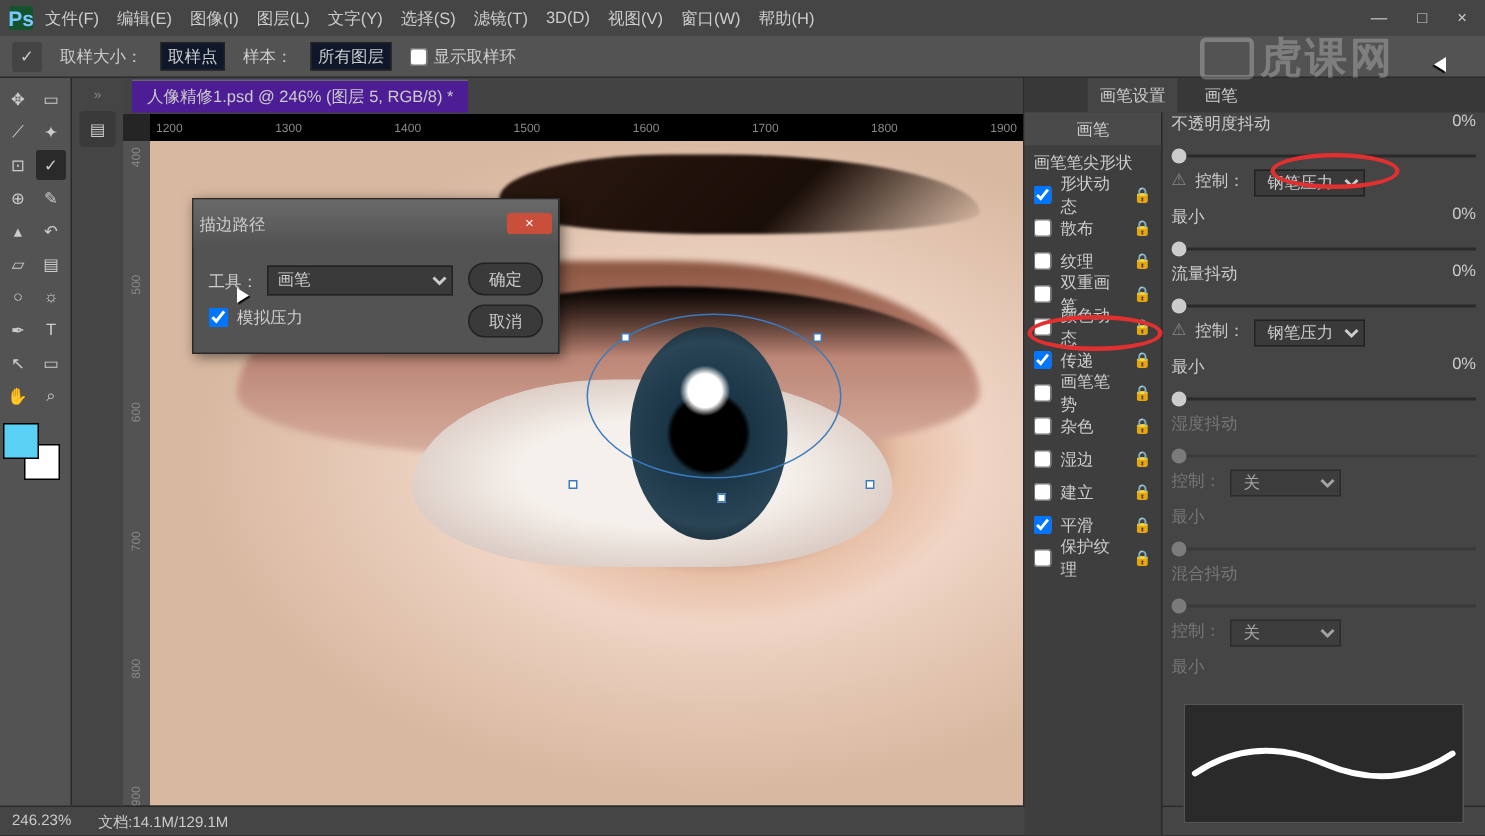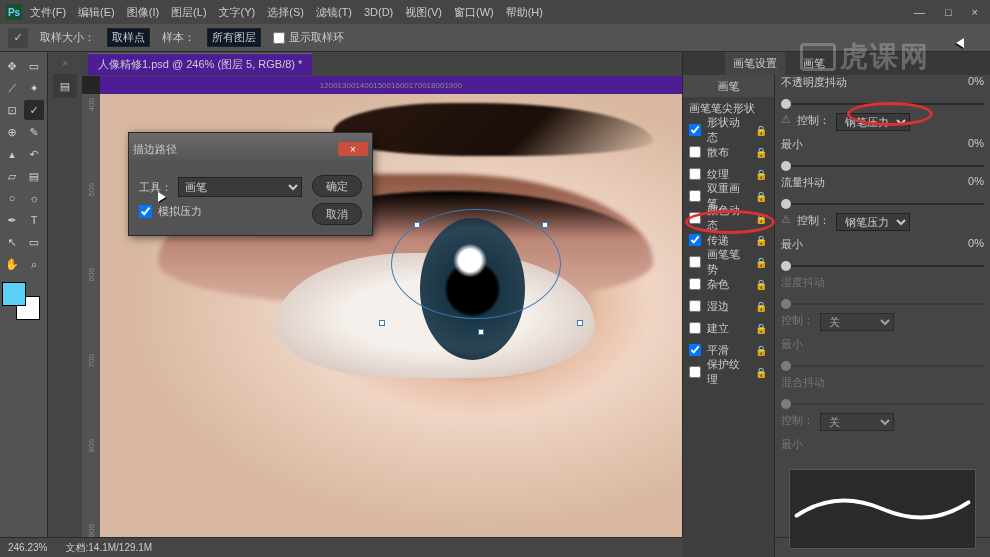--- a/index.html
+++ b/index.html
@@ -1,18 +1,18 @@
 <!DOCTYPE html>
 <html><head>
 <meta charset="utf-8">
 <style>
 * { margin: 0; padding: 0; box-sizing: border-box; font-family: "Microsoft YaHei", sans-serif; }
 body { width: 990px; height: 557px; background: #323232; color: #ccc; font-size: 11px; overflow: hidden; position: relative; }
 .menubar { height: 24px; background: #454545; display: flex; align-items: center; padding: 0 6px; gap: 4px; }
-.menubar .ps-icon { width: 16px; height: 16px; background: #14532d; color: #7bc8ff; display: flex; align-items: center; justify-content: center; font-size: 10px; font-weight: bold; border-radius: 2px; }
+.menubar .ps-icon { width: 16px; height: 16px; background: #14532d; color: #7bc8ff; display: flex; align-items: center; justify-content: center; font-size: 14px; font-weight: bold; border-radius: 2px; }
 .menubar span { padding: 2px 4px; cursor: default; }
 .winctrl { margin-left: auto; display: flex; gap: 8px; }
 .winctrl span { padding: 2px 6px; }
 .optbar { height: 28px; background: #535353; display: flex; align-items: center; padding: 0 8px; gap: 12px; border-bottom: 1px solid #2a2a2a; }
 .optbar .tool-ico { width: 20px; height: 20px; background: #444; border-radius: 2px; display: flex; align-items: center; justify-content: center; }
 .optbar select, .optbar .inp { background: #0f172a; border: 1px solid #222; color: #ccc; font-size: 11px; padding: 1px 4px; }
 .optbar .chk { display: flex; align-items: center; gap: 4px; }
 .optbar input[type=checkbox] { width: 12px; height: 12px; }
 .main { display: flex; height: calc(100% - 52px - 20px); }
 .toolbox { width: 48px; background: #535353; display: flex; flex-wrap: wrap; align-content: flex-start; padding: 4px 2px; gap: 2px; border-right: 1px solid #2a2a2a; }
@@ -21,21 +21,21 @@
 .toolbox .swatch { width: 38px; height: 38px; position: relative; margin-top: 6px; }
 .toolbox .fg { position: absolute; width: 24px; height: 24px; background: #5bd0f5; border: 1px solid #000; top: 0; left: 0; }
 .toolbox .bg { position: absolute; width: 24px; height: 24px; background: #fff; border: 1px solid #000; bottom: 0; right: 0; }
 .mini-panel { width: 34px; background: #454545; display: flex; flex-direction: column; align-items: center; padding-top: 6px; gap: 6px; }
 .mini-panel .mp-btn { width: 24px; height: 24px; background: #3a3a3a; border-radius: 3px; display:flex; align-items:center; justify-content:center; }
 .canvas-wrap { flex: 1; background: #252525; display: flex; flex-direction: column; position: relative; overflow: hidden; }
 .doc-tab { height: 24px; display: flex; align-items: center; padding-left: 6px; background: #434343; }
 .doc-tab .tab { background: #4c1d95; padding: 3px 10px; border-top: 1px solid #666; font-size: 11px; }
 .rulers-v { position: absolute; left: 0; top: 42px; bottom: 0; width: 18px; background: #535353; display: flex; flex-direction: column; justify-content: space-between; padding: 4px 0; font-size: 8px; color: #888; }
 .rulers-v span { transform: rotate(-90deg); }
-.rulers-h { position: absolute; top: 24px; left: 18px; right: 0; height: 18px; background: #4c1d95; display: flex; justify-content: center; padding: 0 4px; font-size: 8px; color: #888; align-items: center; }
+.rulers-h { position: absolute; top: 24px; left: 18px; right: 0; height: 18px; background: #000000; display: flex; justify-content: space-between; padding: 0 4px; font-size: 8px; color: #888; align-items: center; }
 .canvas { position: absolute; left: 18px; top: 42px; right: 0; bottom: 0; background: radial-gradient(ellipse 60% 50% at 65% 48%, #1a2b3a 0%, #0d1820 25%, #c89880 28%, #e8c0a8 35%, #f0d5c5 50%, #e5c8b5 70%, #d8b8a0 100%); overflow: hidden; }
 .eyelid { position: absolute; width: 85%; height: 30%; top: 18%; left: 10%; background: linear-gradient(180deg, #8a5540 0%, #b88070 40%, #d8b0a0 100%); border-radius: 50% 50% 60% 60% / 80% 80% 40% 40%; filter: blur(2px); }
 .eyewhite { position: absolute; width: 55%; height: 28%; top: 36%; left: 30%; background: radial-gradient(ellipse, #f5f0eb 40%, #d8c8c0 80%, #b89888 100%); border-radius: 50% 50% 45% 45% / 70% 70% 50% 50%; }
 .iris { position: absolute; width: 18%; height: 32%; top: 28%; left: 55%; background: radial-gradient(circle at 50% 50%, #000 0%, #000 28%, #1a3545 32%, #2a4555 70%, #0a1520 100%); border-radius: 50%; }
 .iris::after { content: ''; position: absolute; width: 35%; height: 30%; top: 15%; left: 30%; background: radial-gradient(circle, #fff 0%, #fff 40%, transparent 60%); border-radius: 50%; }
 .lashes { position: absolute; width: 70%; height: 15%; top: 22%; left: 25%; background: linear-gradient(180deg, #000 0%, transparent 70%); border-radius: 50% 50% 0 0 / 100% 100% 0 0; filter: blur(1px); }
 .brow { position: absolute; width: 55%; height: 12%; top: 2%; left: 40%; background: linear-gradient(135deg, #2a1810 0%, #1a0e08 60%, transparent 100%); border-radius: 40% 60% 50% 50% / 60% 80% 30% 40%; filter: blur(1px); }
 .path-anchor { position: absolute; width: 6px; height: 6px; background: #fff; border: 1px solid #3a7abd; }
 .path-line { position: absolute; border: 1px solid #3a7abd; border-radius: 50%; background: transparent; }
 .rpanel { width: 308px; background: #454545; display: flex; flex-direction: column; border-left: 1px solid #2a2a2a; }
@@ -61,21 +61,21 @@
 .dialog { position: absolute; width: 245px; background: #535353; border: 1px solid #2a2a2a; box-shadow: 2px 2px 8px rgba(0,0,0,.5); }
 .dialog .titlebar { height: 20px; background: linear-gradient(#6a6a6a,#525252); display: flex; align-items: center; padding: 16px 4px; font-size: 11px; }
 .dialog .titlebar .close { margin-left: auto; width: 30px; height: 14px; background: #c94f3a; color: #fff; display: flex; align-items: center; justify-content: center; font-size: 10px; border-radius: 2px; }
 .dialog .body { padding: 10px; display: flex; gap: 10px; }
 .dialog .fields { flex: 1; }
 .dialog .frow { display: flex; align-items: center; gap: 6px; height: 24px; }
 .dialog .frow select { flex: 1; background: #3a3a3a; border: 1px solid #222; color: #ccc; font-size: 11px; padding: 2px; }
 .dialog .btns { display: flex; flex-direction: column; gap: 6px; }
 .dialog .btns button { width: 50px; height: 22px; background: #3a3a3a; border: 1px solid #222; border-radius: 11px; color: #ccc; font-size: 11px; }
 .statusbar { height: 20px; background: #454545; display: flex; align-items: center; padding: 0 8px; gap: 18px; font-size: 10px; border-top: 1px solid #2a2a2a; }
-.watermark { position: absolute; top: 38px; right: 60px; color: rgba(255,255,255,.25); font-size: 28px; font-weight: bold; letter-spacing: 2px; pointer-events: none; display: flex; align-items: center; gap: 4px; }
+.watermark { position: absolute; top: 20px; right: 60px; color: rgba(255,255,255,.25); font-size: 28px; font-weight: bold; letter-spacing: 2px; pointer-events: none; display: flex; align-items: center; gap: 4px; }
 .watermark .wm-ico { width: 36px; height: 28px; border: 3px solid rgba(255,255,255,.25); border-radius: 4px; position: relative; }
 .cursor-arrow { position: absolute; width: 0; height: 0; pointer-events: none; }
 .cursor-arrow::before { content: ''; position: absolute; width: 0; height: 0; border-left: 8px solid #fff; border-top: 5px solid transparent; border-bottom: 5px solid transparent; filter: drop-shadow(1px 1px 0 #000); }
 </style>
 </head>
 <body>
 
 <div class="menubar">
   <div class="ps-icon">Ps</div>
   <span>文件(F)</span>

